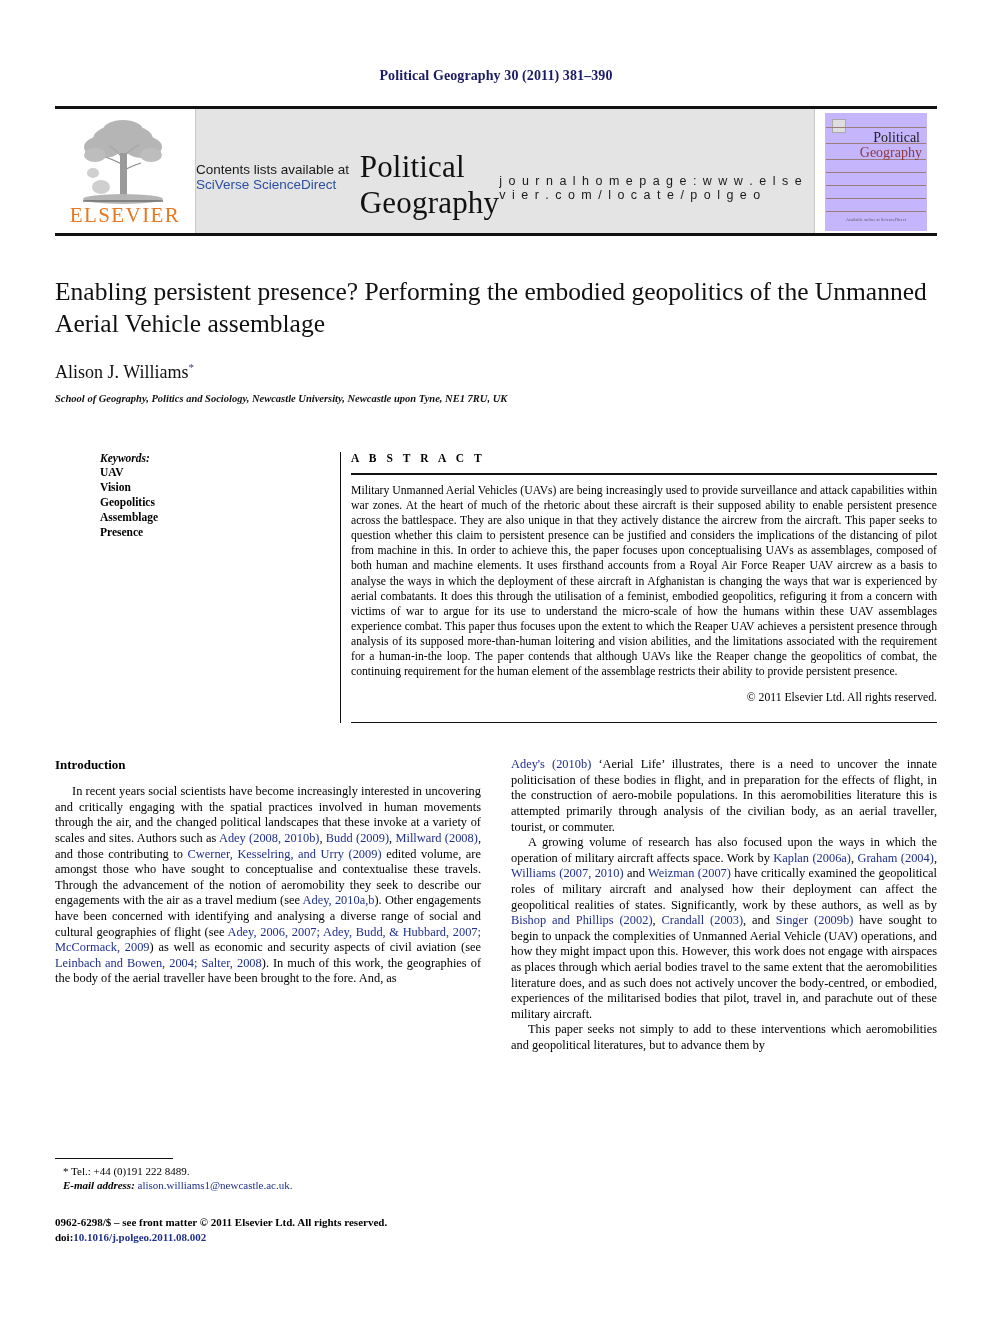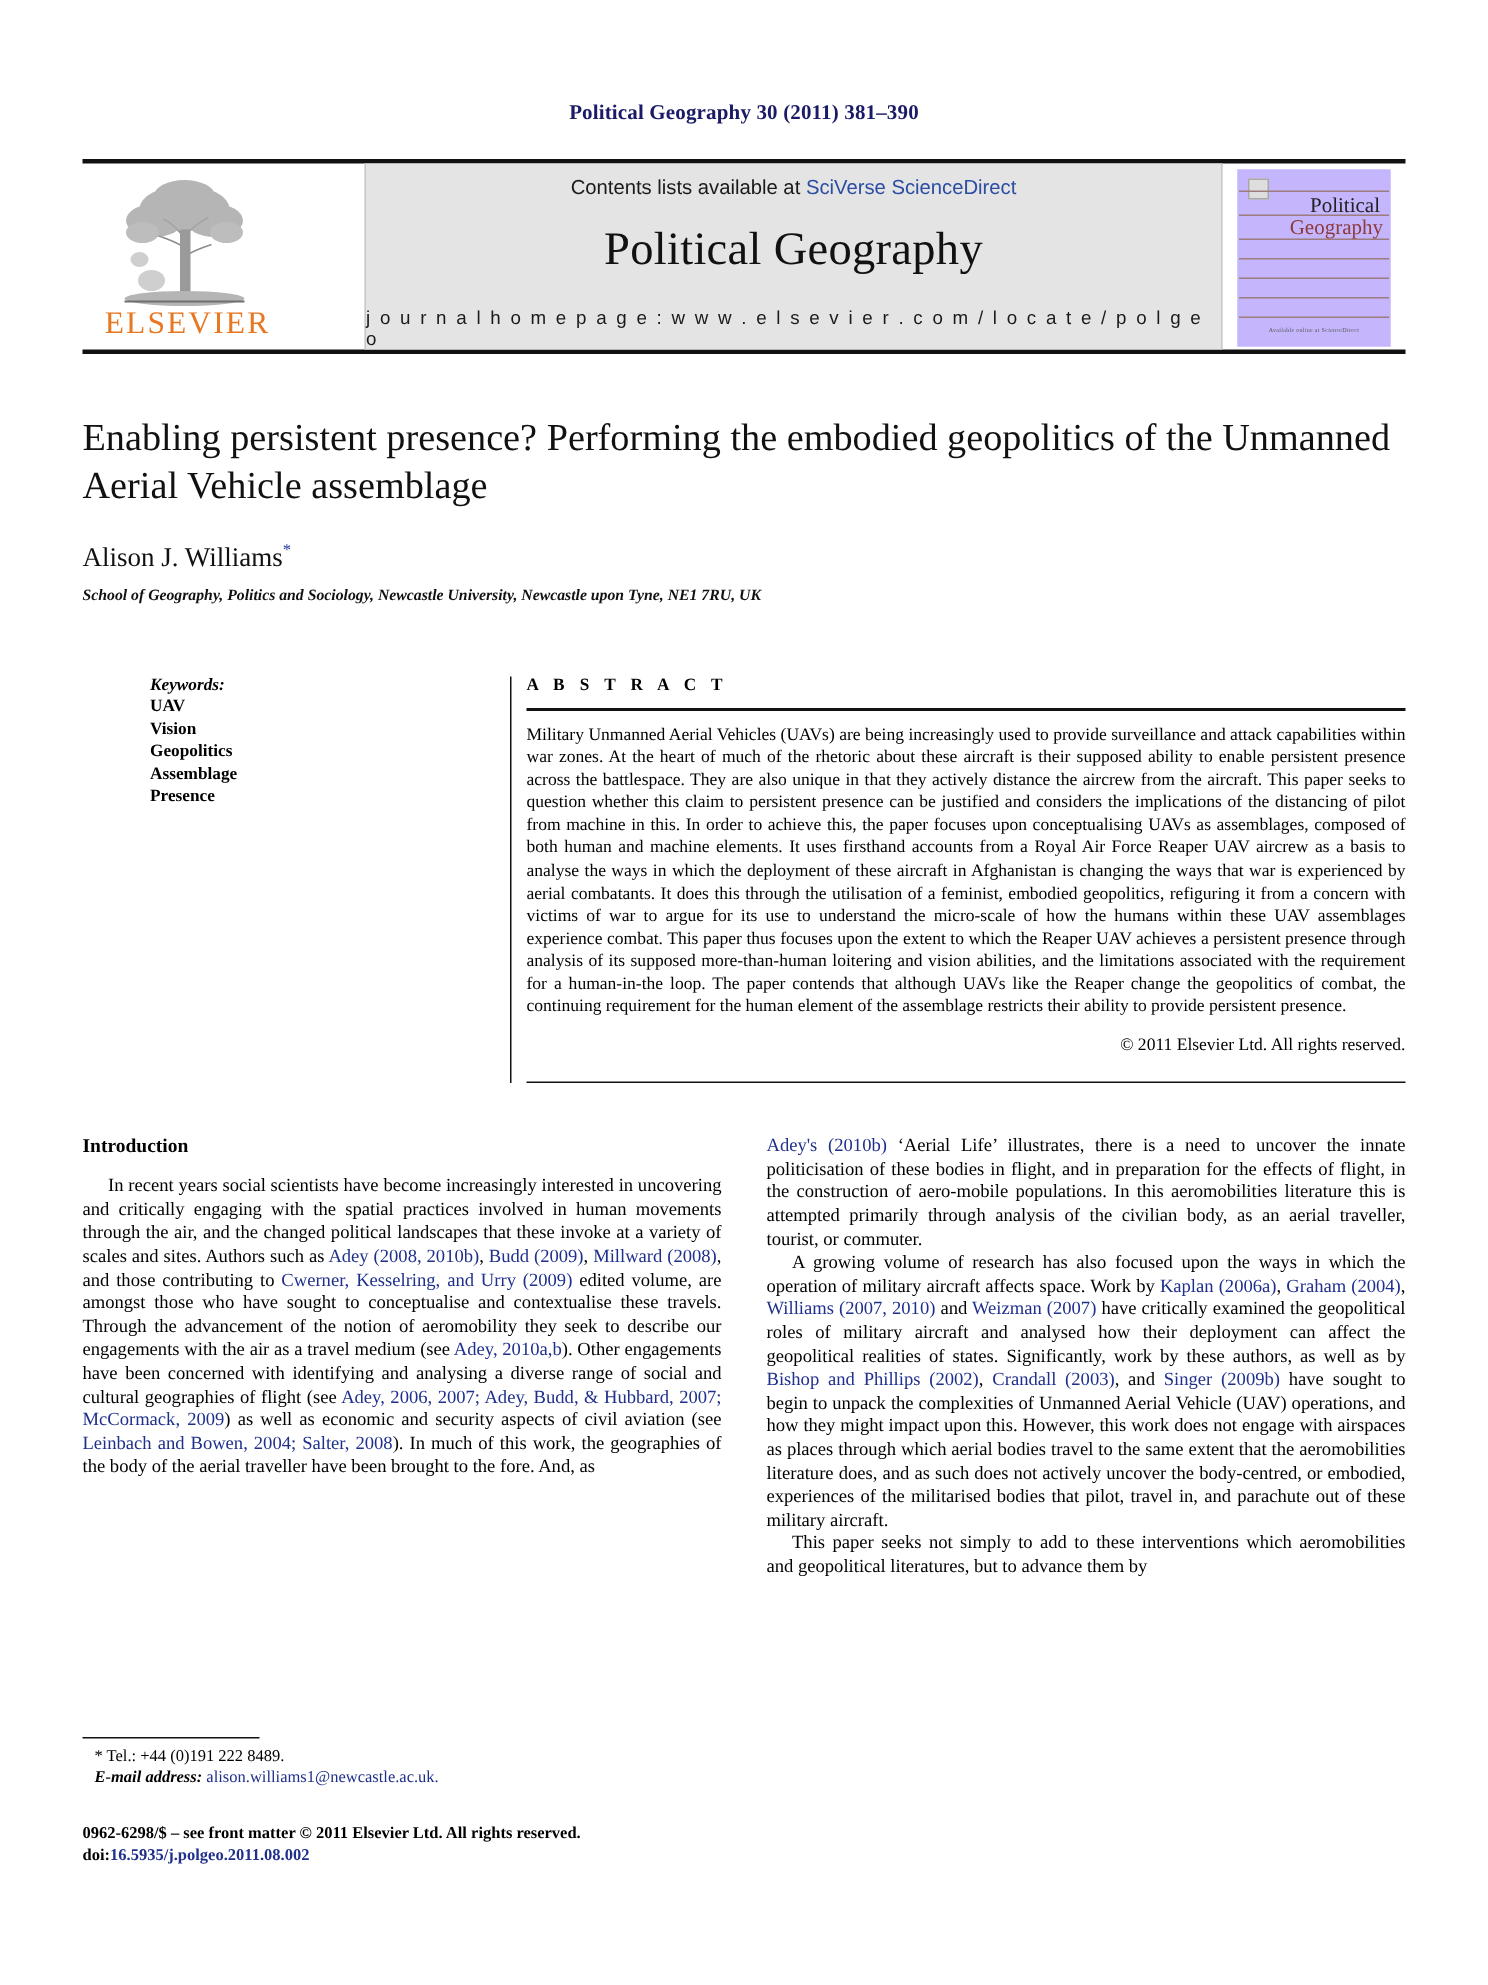--- a/index.html
+++ b/index.html
@@ -57,26 +57,24 @@
     letter-spacing: 1.4px;
     color: #e87722;
     margin-top: -2px;
   }
   .masthead-center {
     flex: 1 1 auto;
     background: #e4e4e4;
     border-left: 1px solid #c8c8c8;
     border-right: 1px solid #c8c8c8;
     display: flex;
-    flex-direction: column;
     align-items: center;
-    justify-content: flex-end;
+    justify-content: center;
     padding: 12px 0 0 0;
     box-sizing: border-box;
-    margin-left: 48px;
   }
   .contents-line {
     font-family: "Liberation Sans", sans-serif;
     font-size: 13.5px;
     color: #1a1a1a;
   }
   .contents-line a {
     color: #2b4ea2;
     text-decoration: none;
   }
@@ -418,16 +416,16 @@
   </div>
 
   <div class="footnote">
     <div class="footnote-rule"></div>
     <div class="footnote-line">* Tel.: +44 (0)191 222 8489.</div>
     <div class="footnote-line"><em>E-mail address:</em> <a href="#">alison.williams1@newcastle.ac.uk.</a></div>
   </div>
 
   <div class="page-footer">
     <div>0962-6298/$ – see front matter © 2011 Elsevier Ltd. All rights reserved.</div>
-    <div><span>doi:</span><a href="#">16.5935/j.polgeo.2011.08.002</a></div>
+    <div><span>doi:</span><a href="#">10.1016/j.polgeo.2011.08.002</a></div>
   </div>
 
 </div>
 
 </body></html>

